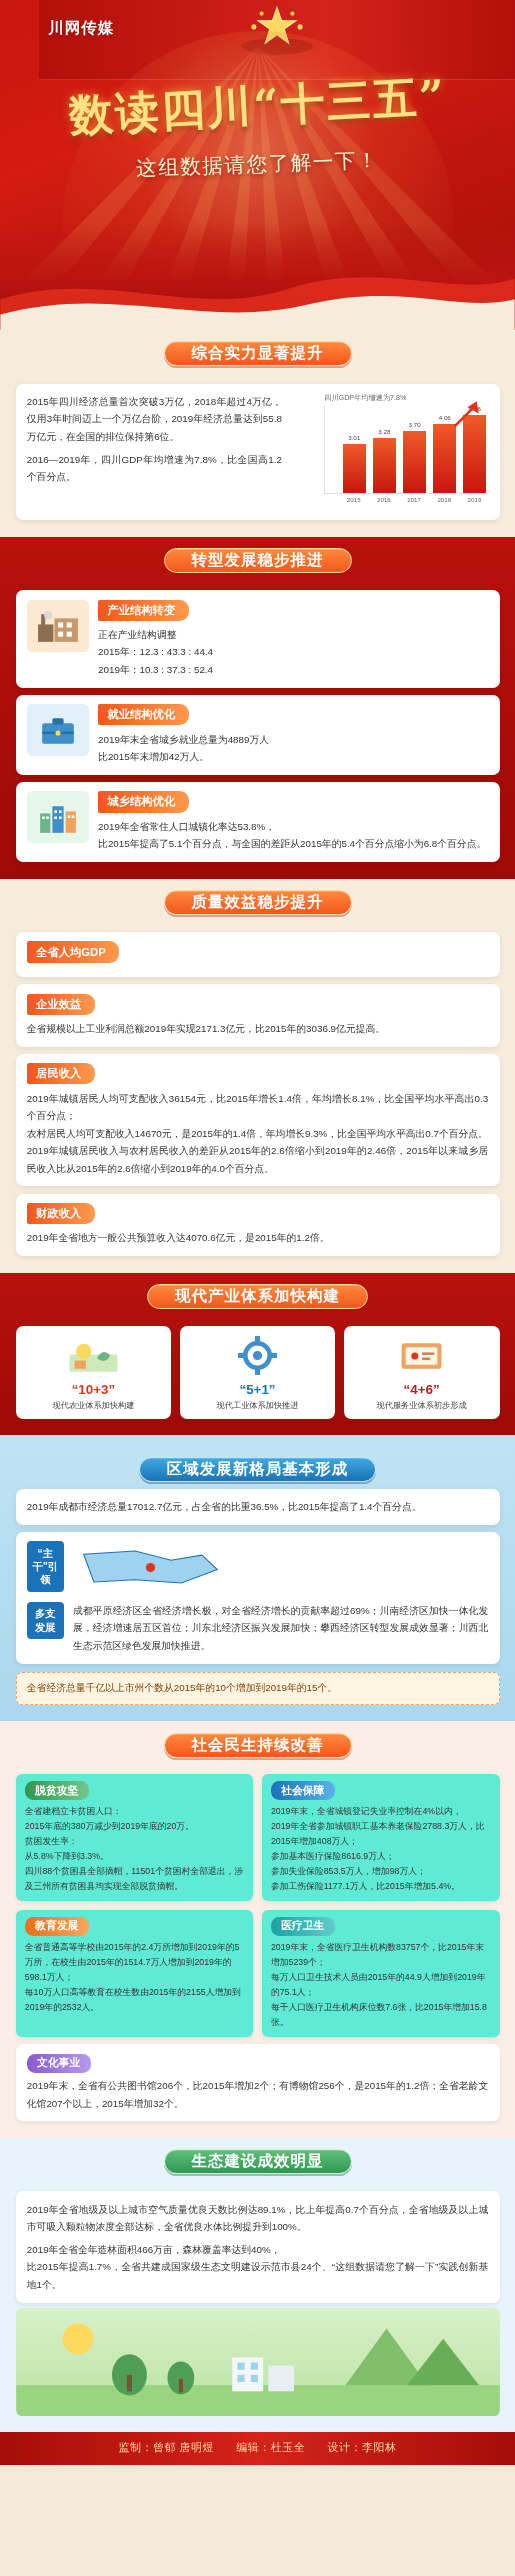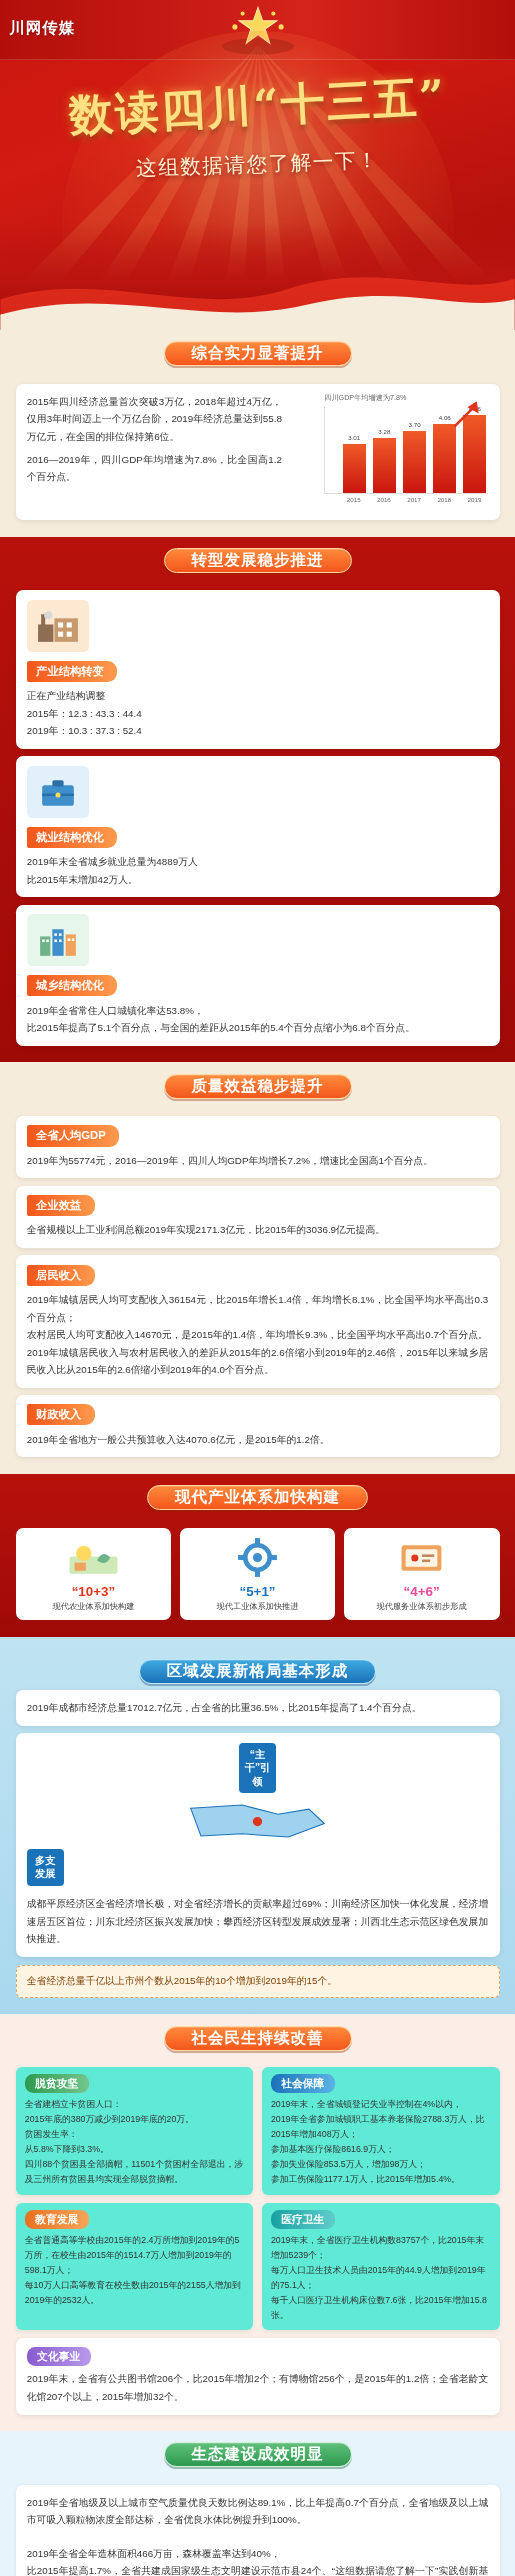--- a/index.html
+++ b/index.html
@@ -13,23 +13,24 @@
   
   .header {
     position: relative;
     width: 515px;
     height: 330px;
     background: linear-gradient(160deg, #c9160f 0%, #d21b12 35%, #a50d08 100%);
     overflow: hidden;
   }
   .hdr-topbar {
     position: relative;
-    height: 60px;
+    height: 80px;
     background: linear-gradient(90deg, #b30f0a 0%, #d4231a 60%, #b30f0a 100%);
     border-bottom: 0.5px solid rgba(255,255,255,.15);
+    margin-left: 39px;
   }
   .logo {
     position: absolute; left: 9.3px; top: 17.5px;
     color: #fff; font-size: 15.5px; font-weight: bold; letter-spacing: 1px;
     text-shadow: 0 1px 2.1px rgba(0,0,0,.35);
   }
   .hdr-emblem {
     position: absolute; left: 50%; top: 2.1px; transform: translateX(-50%);
     width: 77px; height: 56px;
   }
@@ -119,21 +120,21 @@
 
   .sub-head {
     display: inline-block;
     font-size: 11.3px; font-weight: bold; color: #fff;
     background: linear-gradient(90deg, #f4561b, #ff9a4d);
     padding: 3.1px 13.4px 3.1px 9.3px;
     border-radius: 2.1px 9.3px 9.3px 2.1px;
     margin-bottom: 5.2px;
   }
 
-  .row { display: flex; align-items: flex-start; gap: 9.3px; flex-direction: column; }
+  .row { display: flex; align-items: flex-start; gap: 9.3px; }
   .icon-box {
     flex: 0 0 auto; width: 62px; height: 52px;
     border-radius: 5.2px;
     display: flex; align-items: center; justify-content: center;
   }
 
   
   .chart-wrap { display: flex; gap: 10.3px; align-items: stretch; }
   .chart {
     flex: 0 0 196px; height: 118px; position: relative;
@@ -365,21 +366,20 @@
   </div>
 
   <div class="band band-cream">
     <div class="spacer"></div>
     <div class="sec-title">
       <span class="pill">质量效益稳步提升</span>
     </div>
 
     <div class="card">
       <div class="sub-head">全省人均GDP</div>
-      <p class="para">2019年为55774元，2016—2019年，四川人均GDP年均增长7.2%，增速比全国高1个百分点。</p>
     </div>
 
     <div class="card card-tight">
       <div class="sub-head">企业效益</div>
       <p class="para">全省规模以上工业利润总额2019年实现2171.3亿元，比2015年的3036.9亿元提高。</p>
     </div>
 
     <div class="card card-tight">
       <div class="sub-head">居民收入</div>
       <p class="para">2019年城镇居民人均可支配收入36154元，比2015年增长1.4倍，年均增长8.1%，比全国平均水平高出0.3个百分点；</p>
@@ -426,21 +426,21 @@
         <div style="font-size:8.2px;color:#444;margin-top:2.1px">现代工业体系加快推进</div>
       </div>
       <div style="flex:1;background:#fff;border-radius:7.2px;padding:8.2px;text-align:center">
         <svg width="57" height="44" viewBox="0 0 110 86">
           <rect x="16" y="18" width="78" height="50" rx="6" fill="#f0a35c"></rect>
           <rect x="24" y="26" width="62" height="34" rx="3" fill="#fff5e6"></rect>
           <circle cx="42" cy="43" r="7" fill="#e0341c"></circle>
           <rect x="56" y="36" width="24" height="5" fill="#c0875a"></rect>
           <rect x="56" y="46" width="16" height="5" fill="#c0875a"></rect>
         </svg>
-        <div style="font-size:13.4px;font-weight:bold;color:#ec4899;margin-top:2.1px">“4+6”</div>
+        <div style="font-size:13.4px;font-weight:bold;color:#b91c1c;margin-top:2.1px">“4+6”</div>
         <div style="font-size:8.2px;color:#444;margin-top:2.1px">现代服务业体系初步形成</div>
       </div>
     </div>
     <div class="spacer"></div>
   </div>
 
   <div class="band band-blue">
     <div class="spacer"></div>
     <div class="sec-title blue">
       <span class="pill">区域发展新格局基本形成</span>
@@ -523,21 +523,21 @@
   </div>
 
   <div class="band band-lightblue">
     <div class="spacer"></div>
     <div class="sec-title green">
       <span class="pill">生态建设成效明显</span>
     </div>
 
     <div class="card">
       <p class="para">2019年全省地级及以上城市空气质量优良天数比例达89.1%，比上年提高0.7个百分点，全省地级及以上城市可吸入颗粒物浓度全部达标，全省优良水体比例提升到100%。</p>
-      <p class="para" style="margin-top:16px">2019年全省全年造林面积466万亩，森林覆盖率达到40%，</p>
+      <p class="para" style="margin-top:5px">2019年全省全年造林面积466万亩，森林覆盖率达到40%，</p>
       <p class="para">比2015年提高1.7%，全省共建成国家级生态文明建设示范市县24个、“这组数据请您了解一下”实践创新基地1个。</p>
     </div>
 
     <div class="eco-art">
       <svg width="484" height="108" viewBox="0 0 940 210">
         <rect x="0" y="150" width="940" height="60" fill="#9ad47f"></rect>
         <path d="M640,150 L720,40 L800,150 Z" fill="#7fbf6a"></path>
         <path d="M760,150 L830,60 L900,150 Z" fill="#68ae56"></path>
         <circle cx="120" cy="60" r="30" fill="#ffd95e"></circle>
         <g fill="#4f9e57">

